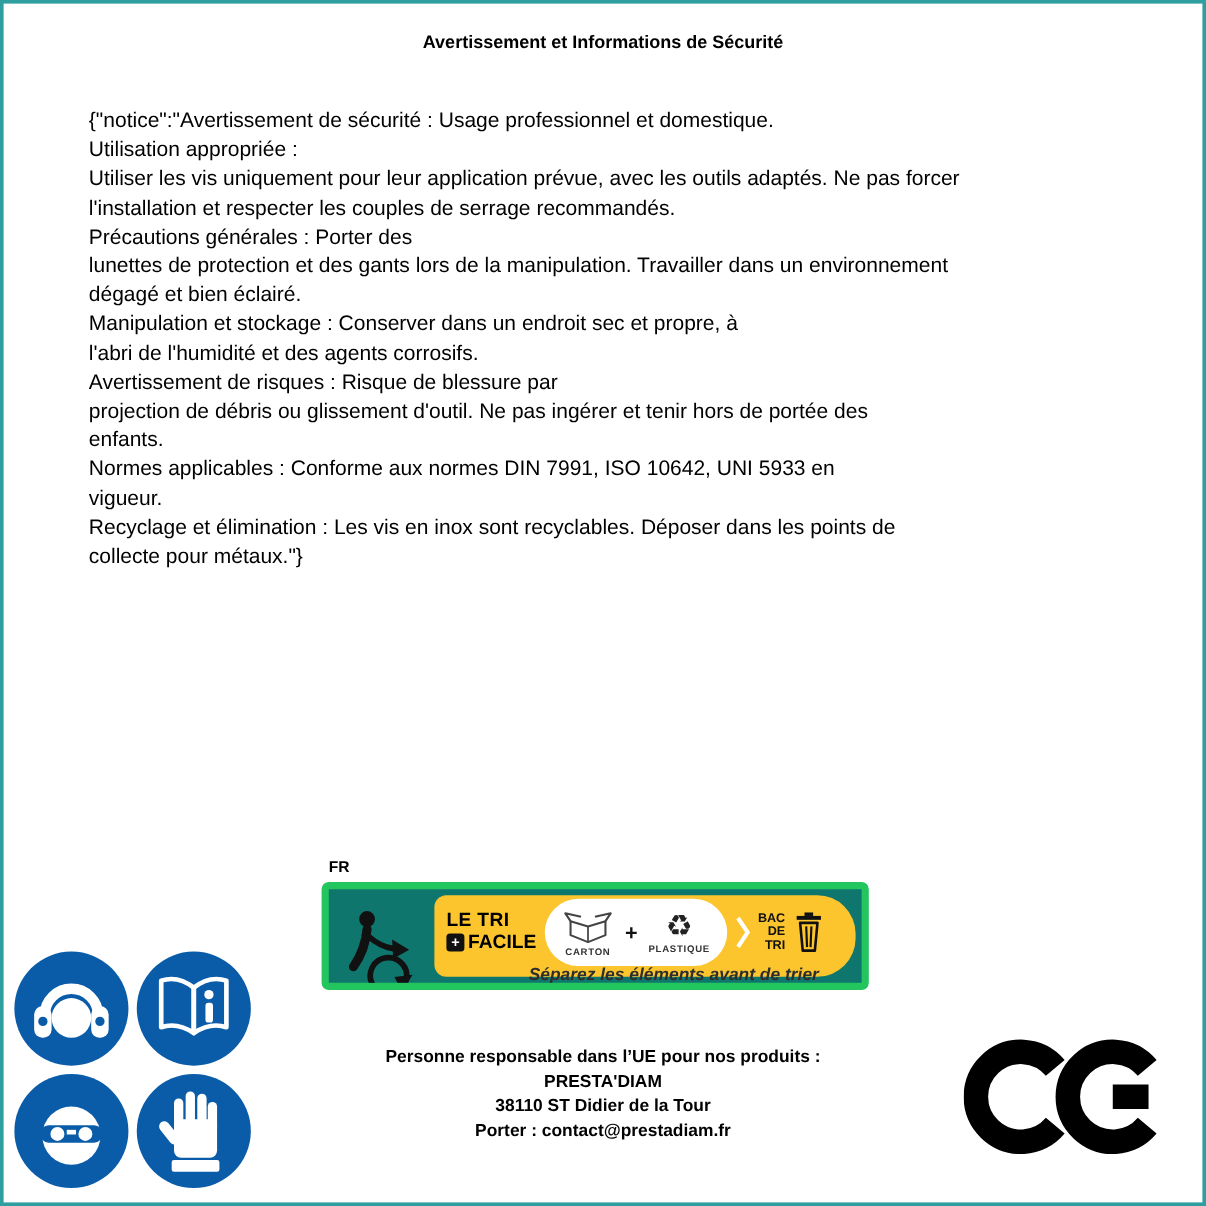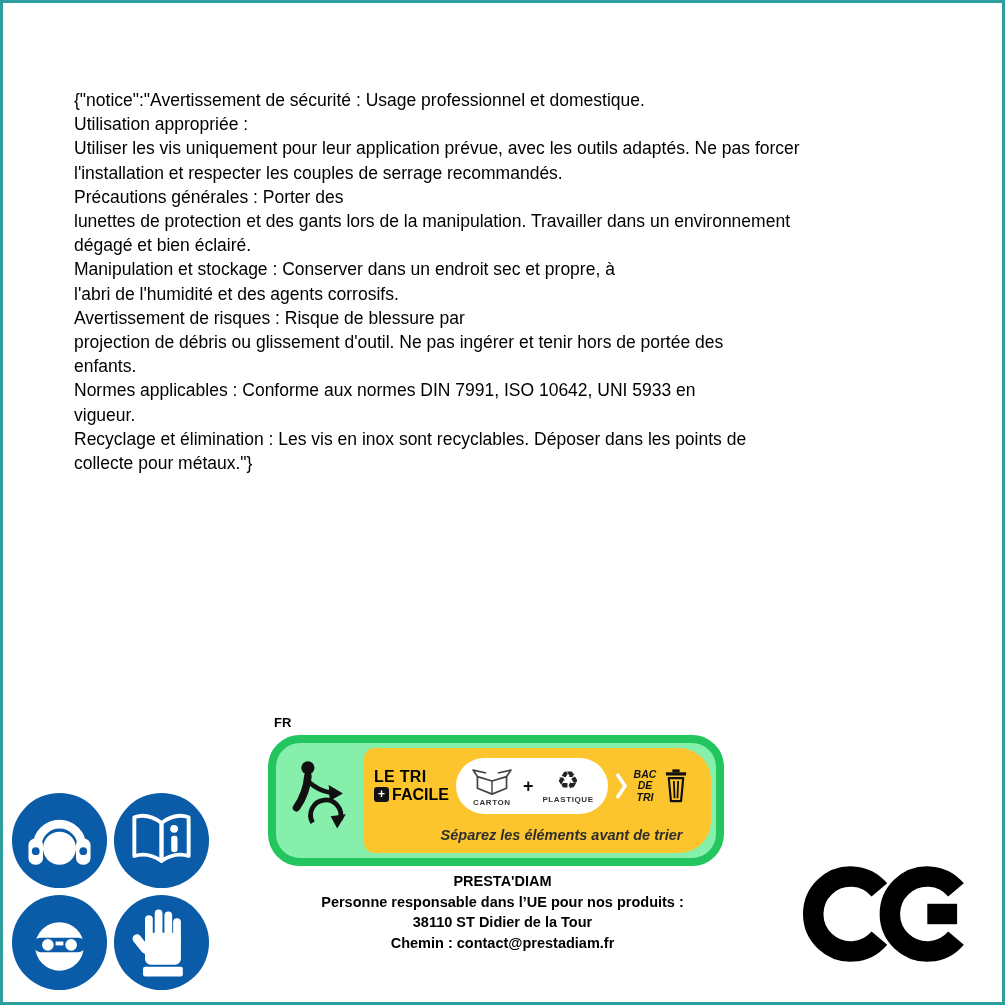--- a/index.html
+++ b/index.html
@@ -18,25 +18,25 @@
   }
 
   
   .icons-grid {
     position:absolute; left:8px; top:789px;
     display:grid; grid-template-columns:97px 97px; grid-gap:5px;
   }
   .icons-grid svg { display:block; }
 
   
-  .banner-wrap { position:absolute; left:265px; top:732px; width:456px; height:131px; }
+  .banner-wrap { position:absolute; left:265px; top:732px; width:456px; height:90px; }
   .fr { position:absolute; left:6px; top:-20px; font-weight:bold; font-size:13px; }
   .banner {
-    position:absolute; inset:0; background:#86efac;
-    border:8px solid #22c55e; border-radius:32px; box-sizing:border-box; overflow:hidden;
+    position:absolute; inset:0; background:#0f766e;
+    border:6px solid #22c55e; border-radius:6px; box-sizing:border-box; overflow:hidden;
   }
   .triman { position:absolute; left:12px; top:12px; }
   .yellow {
     position:absolute; left:88px; top:5px; right:5px; bottom:5px;
     background:#fcc52e; border-radius:10px 32px 32px 10px;
     display:flex; flex-direction:column; box-sizing:border-box;
   }
   .row-top { flex:1; display:flex; align-items:center; gap:7px; padding:3px 8px 0 10px; }
   .letri { display:flex; flex-direction:column; line-height:1.1; }
   .letri-l1 { font-weight:800; font-size:16px; letter-spacing:0.3px; }
@@ -48,41 +48,42 @@
   .pill {
     background:#fff; border-radius:28px; height:56px;
     display:flex; align-items:center; gap:9px; padding:0 14px;
   }
   .pict-item { display:flex; flex-direction:column; align-items:center; gap:1px; }
   .pict-label { font-size:8px; font-weight:bold; color:#333; letter-spacing:0.6px; }
   .recycle-glyph { font-family:"DejaVu Sans", sans-serif; font-size:25px; line-height:26px; color:#222; }
   .plus-mid { font-size:18px; font-weight:bold; color:#111; }
   .bac {
     font-size:10.5px; font-weight:800; line-height:1.05;
-    white-space:pre-line; text-align:center; color:#111;font-style:italic;
+    white-space:pre-line; text-align:right; color:#111;
   }
   .row-bottom {
     height:27px; display:flex; align-items:center; justify-content:center;
     font-style:italic; font-weight:bold; font-size:14.5px; color:#2e2e2e; padding-bottom:5px;margin-left:48px;
   }
 
   
   .resp {
     position:absolute; left:0; top:868px; width:100%;
     text-align:center; font-weight:bold; font-size:14.5px; line-height:20.5px;
   }
 
   
   .ce { position:absolute; left:800px; top:858px; }
 </style>
 </head>
 <body>
 
 <div id="page">
 
+  <div class="title">Avertissement et Informations de Sécurité</div>
 
   <div class="body-text">{"notice":"Avertissement de sécurité : Usage professionnel et domestique.
 Utilisation appropriée :
 Utiliser les vis uniquement pour leur application prévue, avec les outils adaptés. Ne pas forcer
 l'installation et respecter les couples de serrage recommandés.
 Précautions générales : Porter des
 lunettes de protection et des gants lors de la manipulation. Travailler dans un environnement
 dégagé et bien éclairé.
 Manipulation et stockage : Conserver dans un endroit sec et propre, à
 l'abri de l'humidité et des agents corrosifs.
@@ -194,24 +195,24 @@
           </svg>
 
         </div>
         <div class="row-bottom">Séparez les éléments avant de trier</div>
       </div>
 
     </div>
   </div>
 
   <div class="resp">
+    <div>Personne responsable dans l’UE pour nos produits :</div>
     <div>PRESTA'DIAM</div>
-    <div>Personne responsable dans l’UE pour nos produits :</div>
     <div>38110 ST Didier de la Tour</div>
-    <div>Chemin : contact@prestadiam.fr</div>
+    <div>Porter : contact@prestadiam.fr</div>
   </div>
 
   <svg class="ce" width="172" height="106" viewBox="0 0 202 124">
     <path d="M89.7 33.7 A44 44 0 1 0 89.7 90.3" fill="none" stroke="#000" stroke-width="24"></path>
     <path d="M179.7 33.7 A44 44 0 1 0 179.7 90.3" fill="none" stroke="#000" stroke-width="24"></path>
     <line x1="146" y1="62" x2="181" y2="62" stroke="#000" stroke-width="24"></line>
   </svg>
 
 </div>
 

